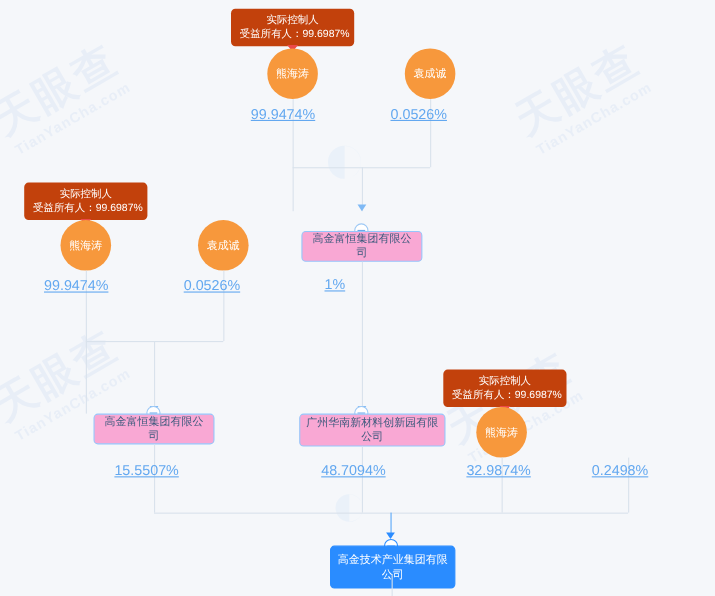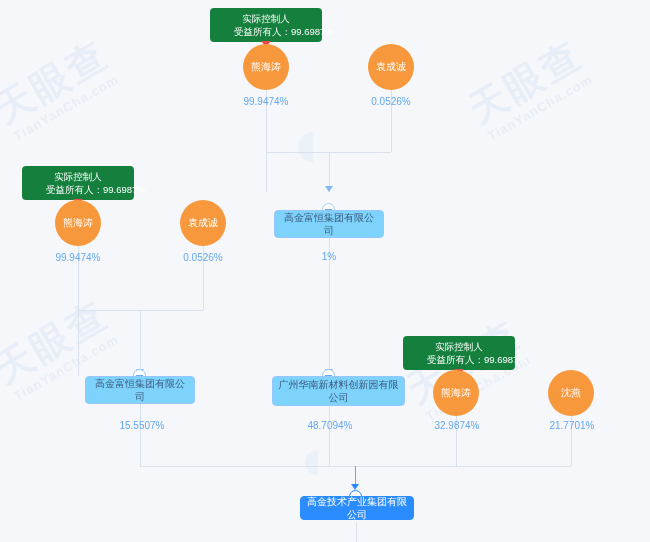--- a/index.html
+++ b/index.html
@@ -58,48 +58,48 @@
     position:absolute;width:46px;height:46px;border-radius:50%;
     background:#f7983c;color:#ffffff;
     display:flex;align-items:center;justify-content:center;
     font-size:10px;letter-spacing:0px;box-sizing:border-box;
     cursor:pointer;
   }
 
   
   .company{
     position:absolute;box-sizing:border-box;
-    border:1px solid #96c6fb;background:#7dd3fc;border-radius:4px;
+    border:1px solid #96c6fb;background:#f9a8d4;border-radius:4px;
     color:#3d5a7d;font-size:10px;line-height:13px;
     display:flex;align-items:center;justify-content:center;
     text-align:center;padding:2px 5px;cursor:pointer;
   }
   .company.root{
     background:#2a8cff;border-color:#2a8cff;color:#ffffff;
   }
 
   
   .badge{
-    position:absolute;background:#15803d;border-radius:4px;
+    position:absolute;background:#c2410c;border-radius:4px;
     color:#ffffff;font-size:9.5px;line-height:13px;
-    text-align:center;padding:4px 24px;box-sizing:border-box;
+    text-align:center;padding:4px 8px;box-sizing:border-box;
     white-space:nowrap;cursor:pointer;
   }
   .badge::after{
     content:"";position:absolute;left:50%;bottom:-5px;
     margin-left:-5px;width:0;height:0;
     border-left:5px solid transparent;
     border-right:5px solid transparent;
     border-top:6px solid #ec4a4a;
   }
 
   
   .pct{
-    position:absolute;color:#63a8f0;font-size:10px;
-    white-space:nowrap;text-align:center;cursor:default;
+    position:absolute;color:#63a8f0;font-size:13px;
+    white-space:nowrap;cursor:default;text-decoration:underline;
   }
 </style>
 </head>
 <body>
 
 <div id="canvas">
 
   <div class="wm" style="left:-6px;top:60px;">
     <span class="wm-cn">天眼查</span>
     <span class="wm-en">TianYanCha.com</span>
@@ -173,23 +173,20 @@
   <div class="pct" style="left:167px;top:252px;width:72px;">0.0526%</div>
 
   <div class="badge" style="left:403px;top:336px;width:112px;">
     <div>实际控制人</div>
     <div>受益所有人：99.6987%</div>
   </div>
 
   <div class="person" style="left:433px;top:370px;">
     <span>熊海涛</span>
   </div>
-  <div class="person" style="left:548px;top:370px;">
-    <span>沈燕</span>
-  </div>
 
   <div class="toggle" style="left:133px;top:369px;"></div>
   <div class="company" style="left:85px;top:376px;width:110px;height:28px;">
     <span>高金富恒集团有限公司</span>
   </div>
 
   <div class="toggle" style="left:322px;top:369px;"></div>
   <div class="company" style="left:272px;top:376px;width:133px;height:30px;">
     <span>广州华南新材料创新园有限公司</span>
   </div>
@@ -200,22 +197,22 @@
   <div class="ln v" style="left:571px;top:416px;height:50px;"></div>
 
   <div class="ln h" style="left:140px;top:466px;width:431px;"></div>
 
   <div class="ln v blue" style="left:355px;top:466px;height:22px;"></div>
   <div class="arrow solid" style="left:351px;top:484px;"></div>
 
   <div class="pct" style="left:104px;top:420px;width:76px;">15.5507%</div>
   <div class="pct" style="left:292px;top:420px;width:76px;">48.7094%</div>
   <div class="pct" style="left:424px;top:420px;width:66px;">32.9874%</div>
-  <div class="pct" style="left:538px;top:420px;width:68px;">21.7701%</div>
+  <div class="pct" style="left:538px;top:420px;width:68px;">0.2498%</div>
 
   <div class="toggle solid" style="left:349px;top:490px;"></div>
-  <div class="company root" style="left:300px;top:496px;width:114px;height:24px;">
+  <div class="company root" style="left:300px;top:496px;width:114px;height:39px;">
     <span>高金技术产业集团有限公司</span>
   </div>
 
   <div class="ln v" style="left:356px;top:522px;height:20px;"></div>
 
 </div>
 
 </body></html>

